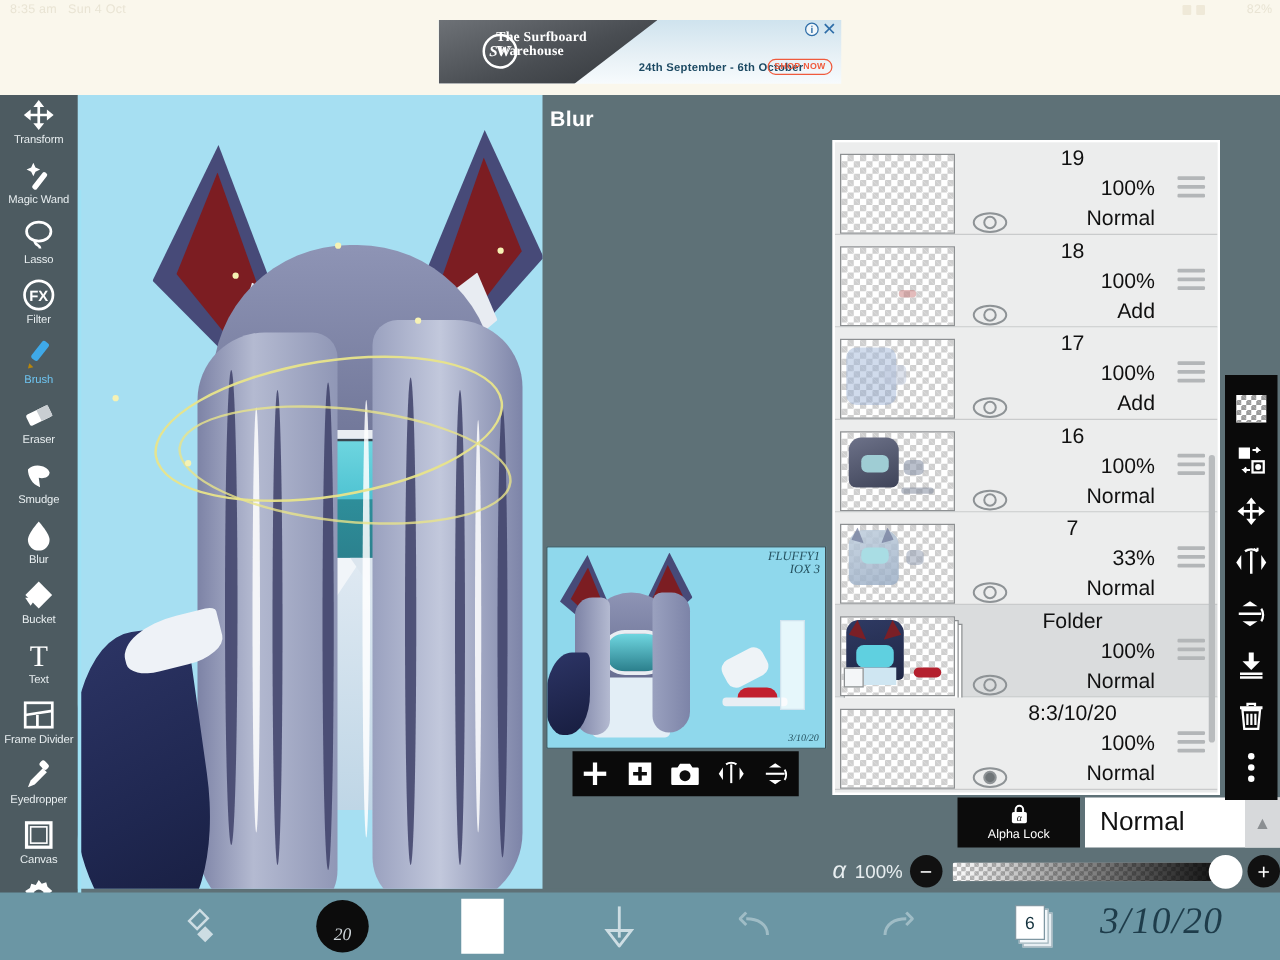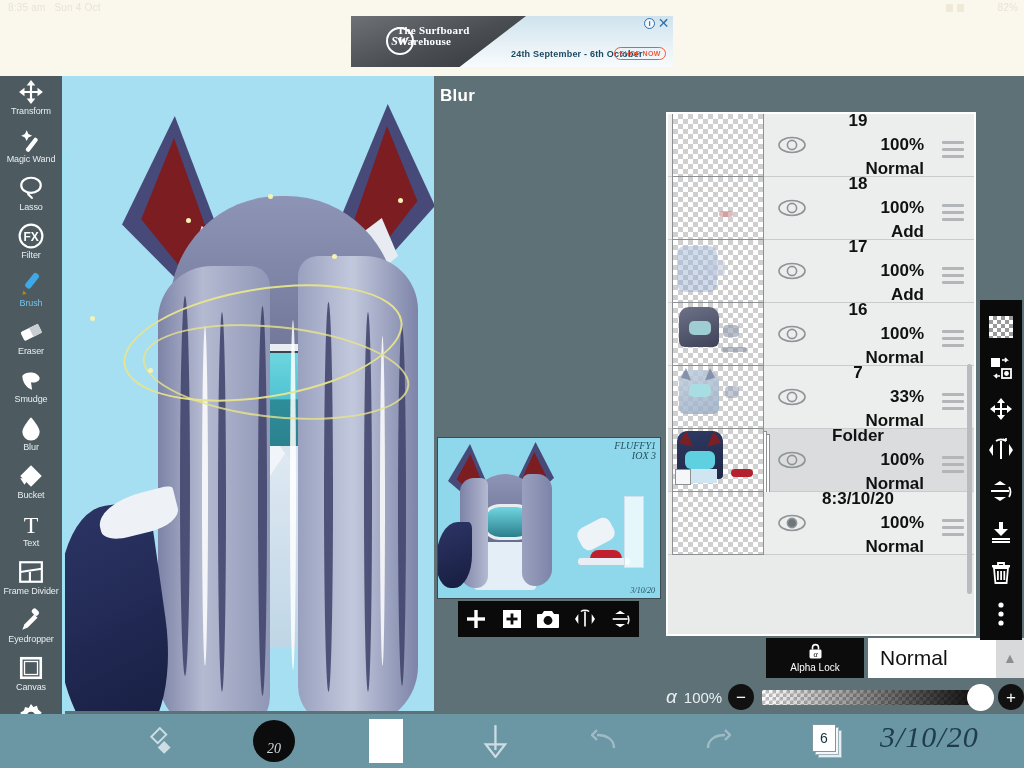--- a/index.html
+++ b/index.html
@@ -208,22 +208,22 @@
   
   .layerpanel-title {
     position:absolute; left:440px; top:86px;
     color:#ffffff; font-size:17px; font-weight:bold; letter-spacing:.3px;
   }
   .layerlist {
     position:absolute; left:666px; top:112px; width:310px; height:524px;
     background:#e9eaea; border:2px solid #ffffff; overflow:hidden;
   }
   .layerrow {
-    position:relative; height:63px; border-bottom:1px solid #c9cbcc;
-    background:#eceded; display:flex; align-items:center;font-weight:bold;
+    position:relative; height:74px; border-bottom:1px solid #c9cbcc;
+    background:#eceded; display:flex; align-items:flex-end;
   }
   .layerrow.selected { background:#dadcdd; }
   .thumb {
     width:92px; height:64px; margin-left:4px; background:#fff;
     border:1px solid #8d9092; position:relative; overflow:hidden;
     background-image:
       linear-gradient(45deg,#cfcfcf 25%, transparent 25%, transparent 75%, #cfcfcf 75%),
       linear-gradient(45deg,#cfcfcf 25%, transparent 25%, transparent 75%, #cfcfcf 75%);
     background-size:10px 10px; background-position:0 0, 5px 5px;
   }

